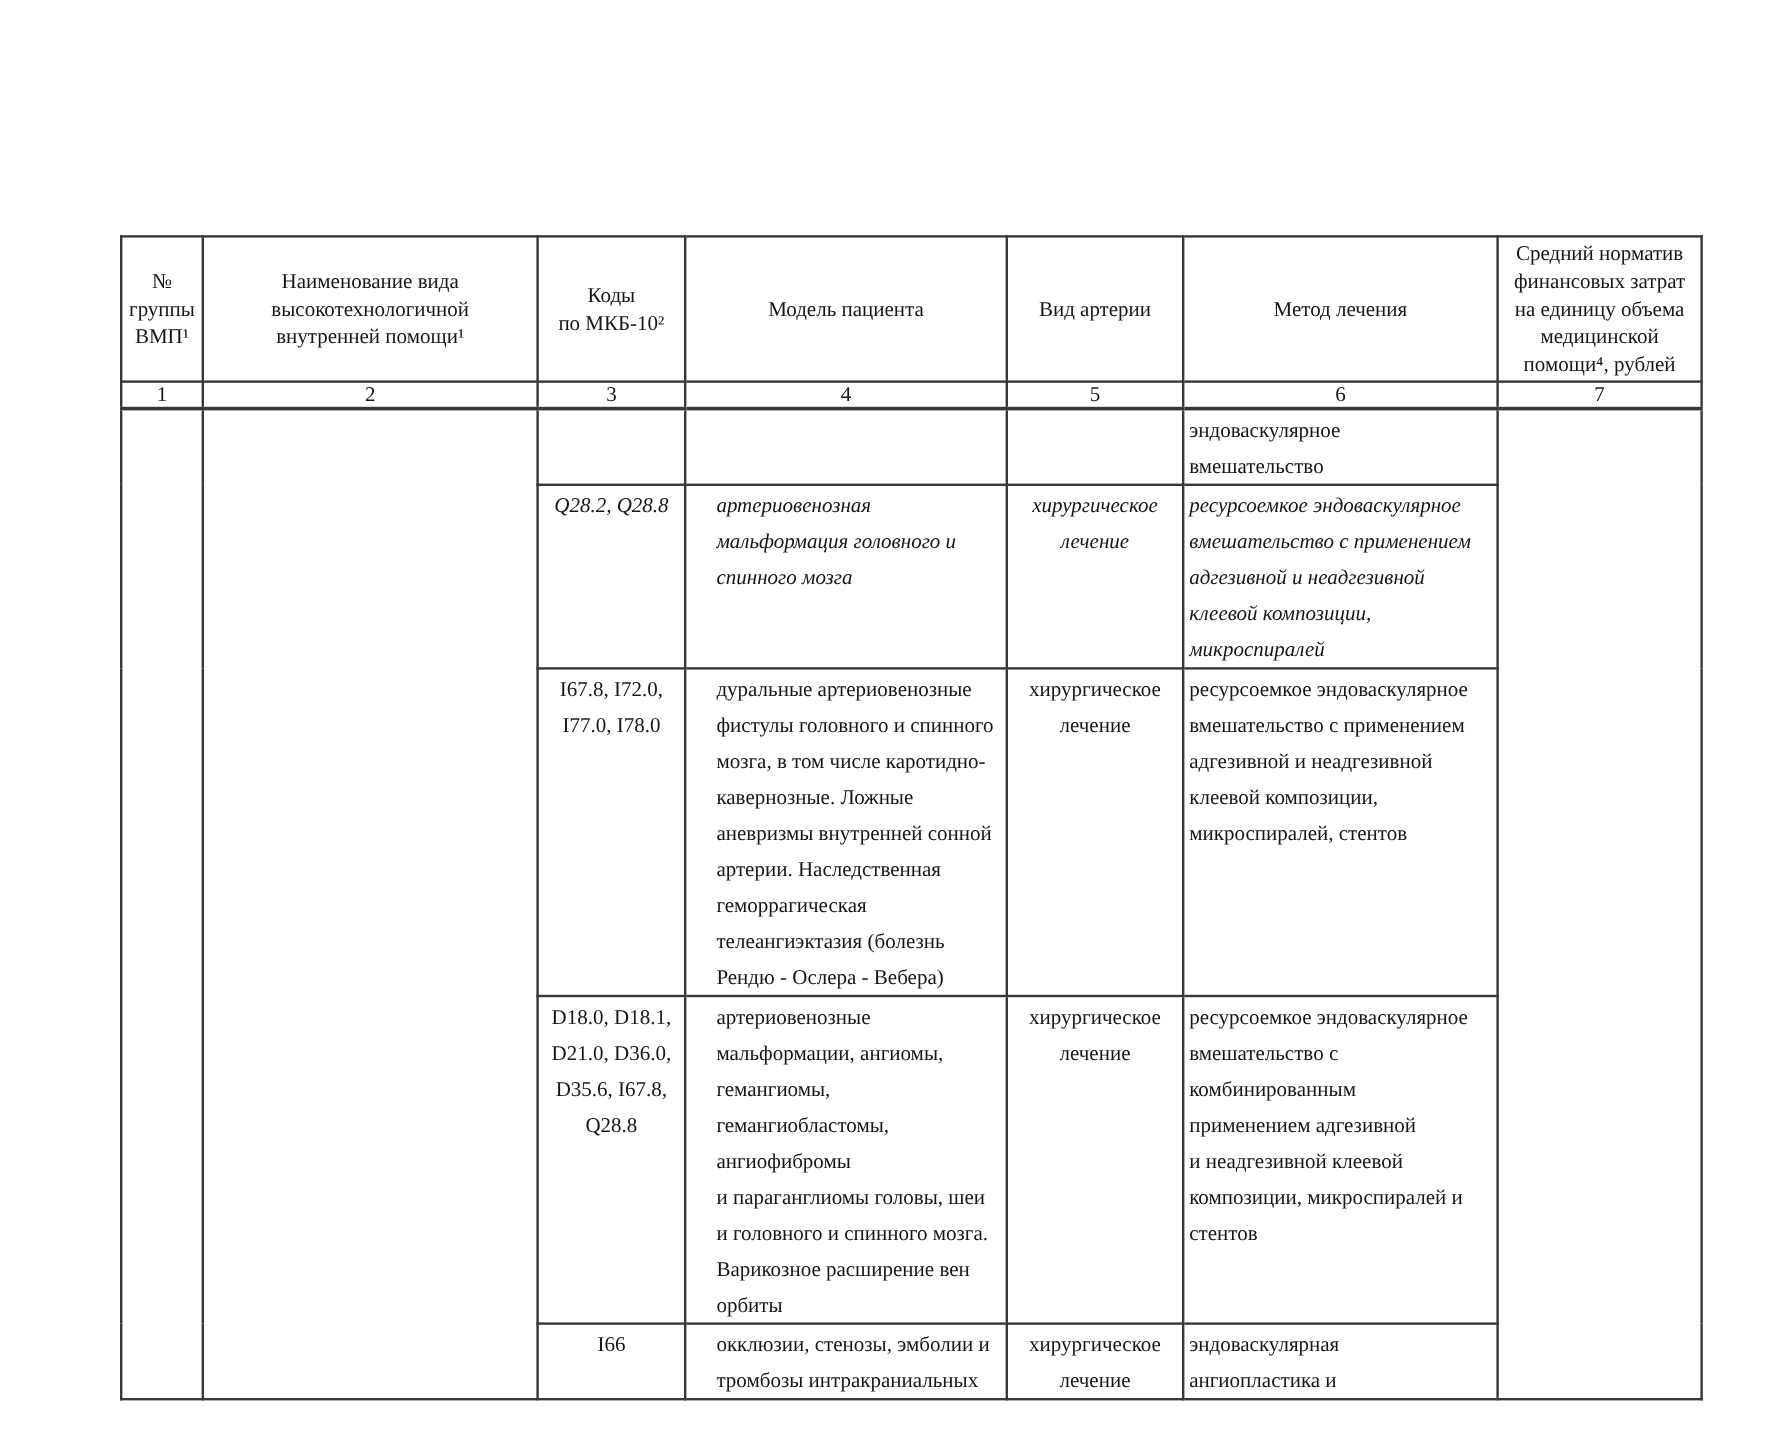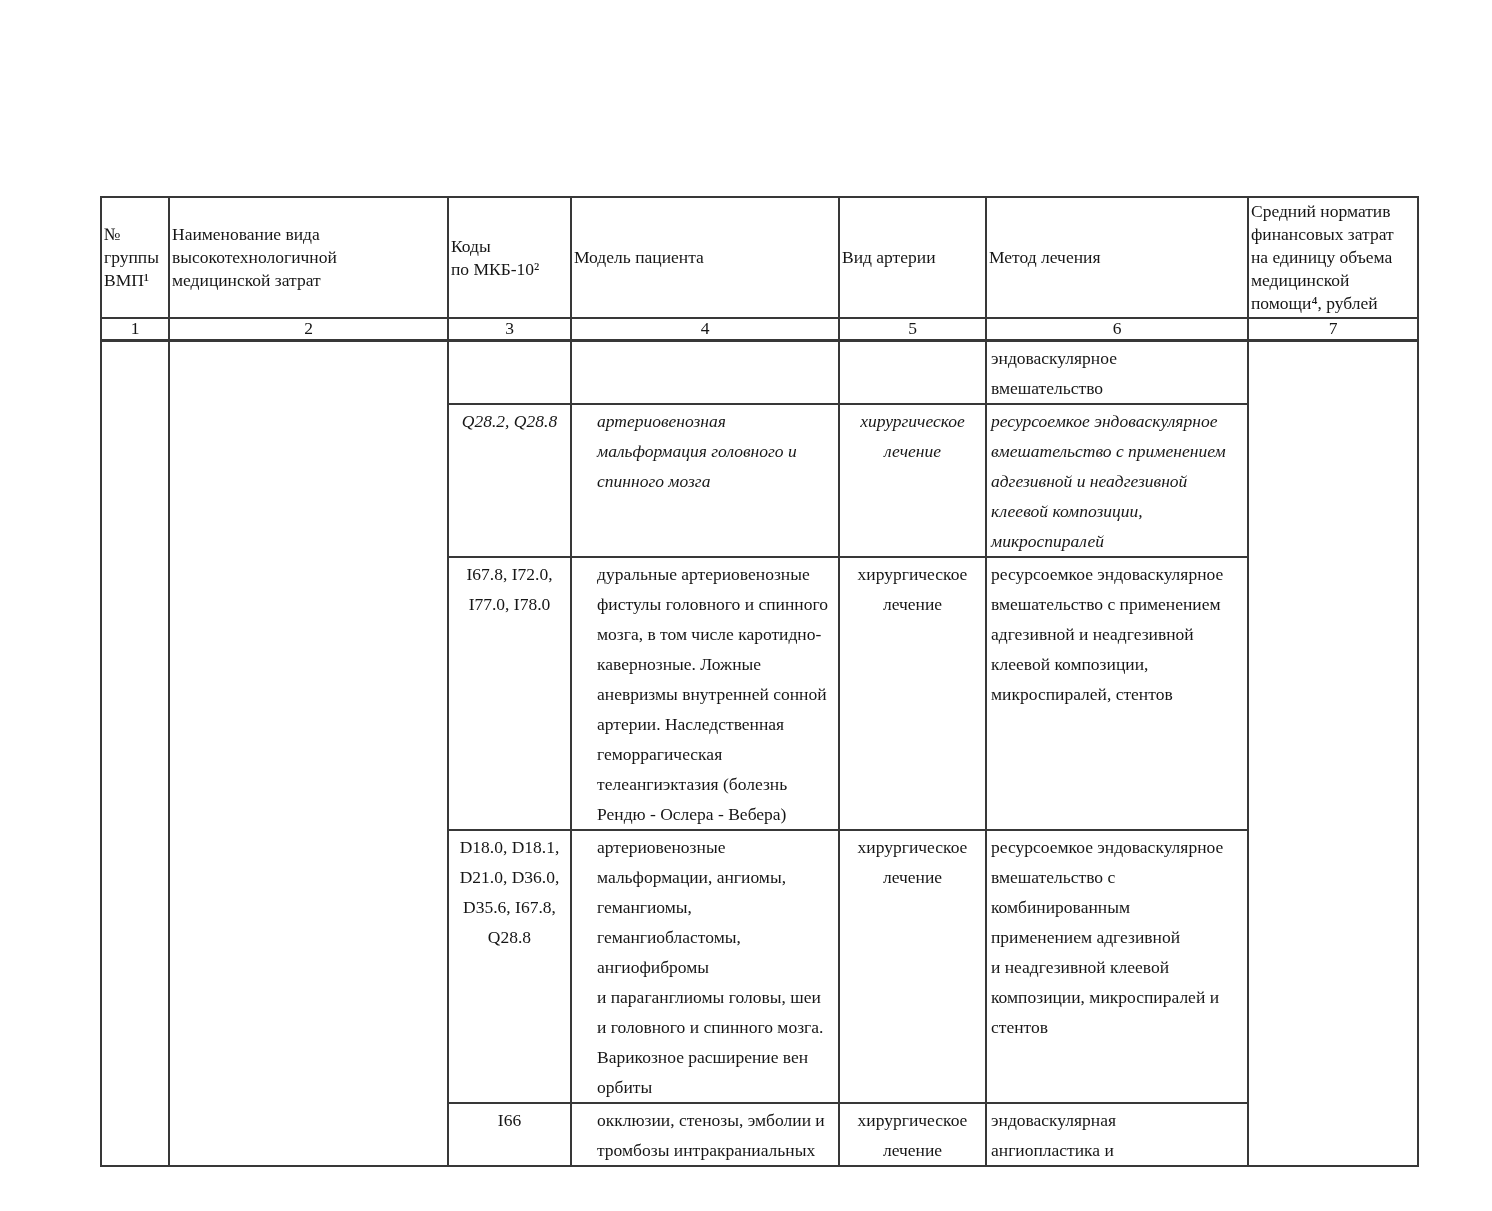--- a/index.html
+++ b/index.html
@@ -27,21 +27,21 @@
   .vmp th, .vmp td {
     border: 2px solid #383838;
     font-weight: normal;
     font-size: 17.5px;
     overflow: hidden;
     padding: 0;
   }
   
   tr.hdr { height: 115px; }
   tr.hdr th {
-    text-align: left;
+    text-align: center;
     vertical-align: middle;
     line-height: 23px;
     white-space: pre-line;
     padding: 2px 2px;
   }
   
   tr.numrow { height: 22px; }
   tr.numrow td {
     text-align: center;
     vertical-align: middle;
@@ -81,21 +81,21 @@
       <col style="width:170px">
     </colgroup>
 
     <tbody>
         <tr class="hdr">
       <th>№
 группы
 ВМП¹</th>
       <th>Наименование вида
 высокотехнологичной
-медицинской затрат</th>
+внутренней помощи¹</th>
       <th>Коды
 по МКБ-10²</th>
       <th>Модель пациента</th>
       <th>Вид артерии</th>
       <th>Метод лечения</th>
       <th>Средний норматив
 финансовых затрат
 на единицу объема
 медицинской
 помощи⁴, рублей</th>

